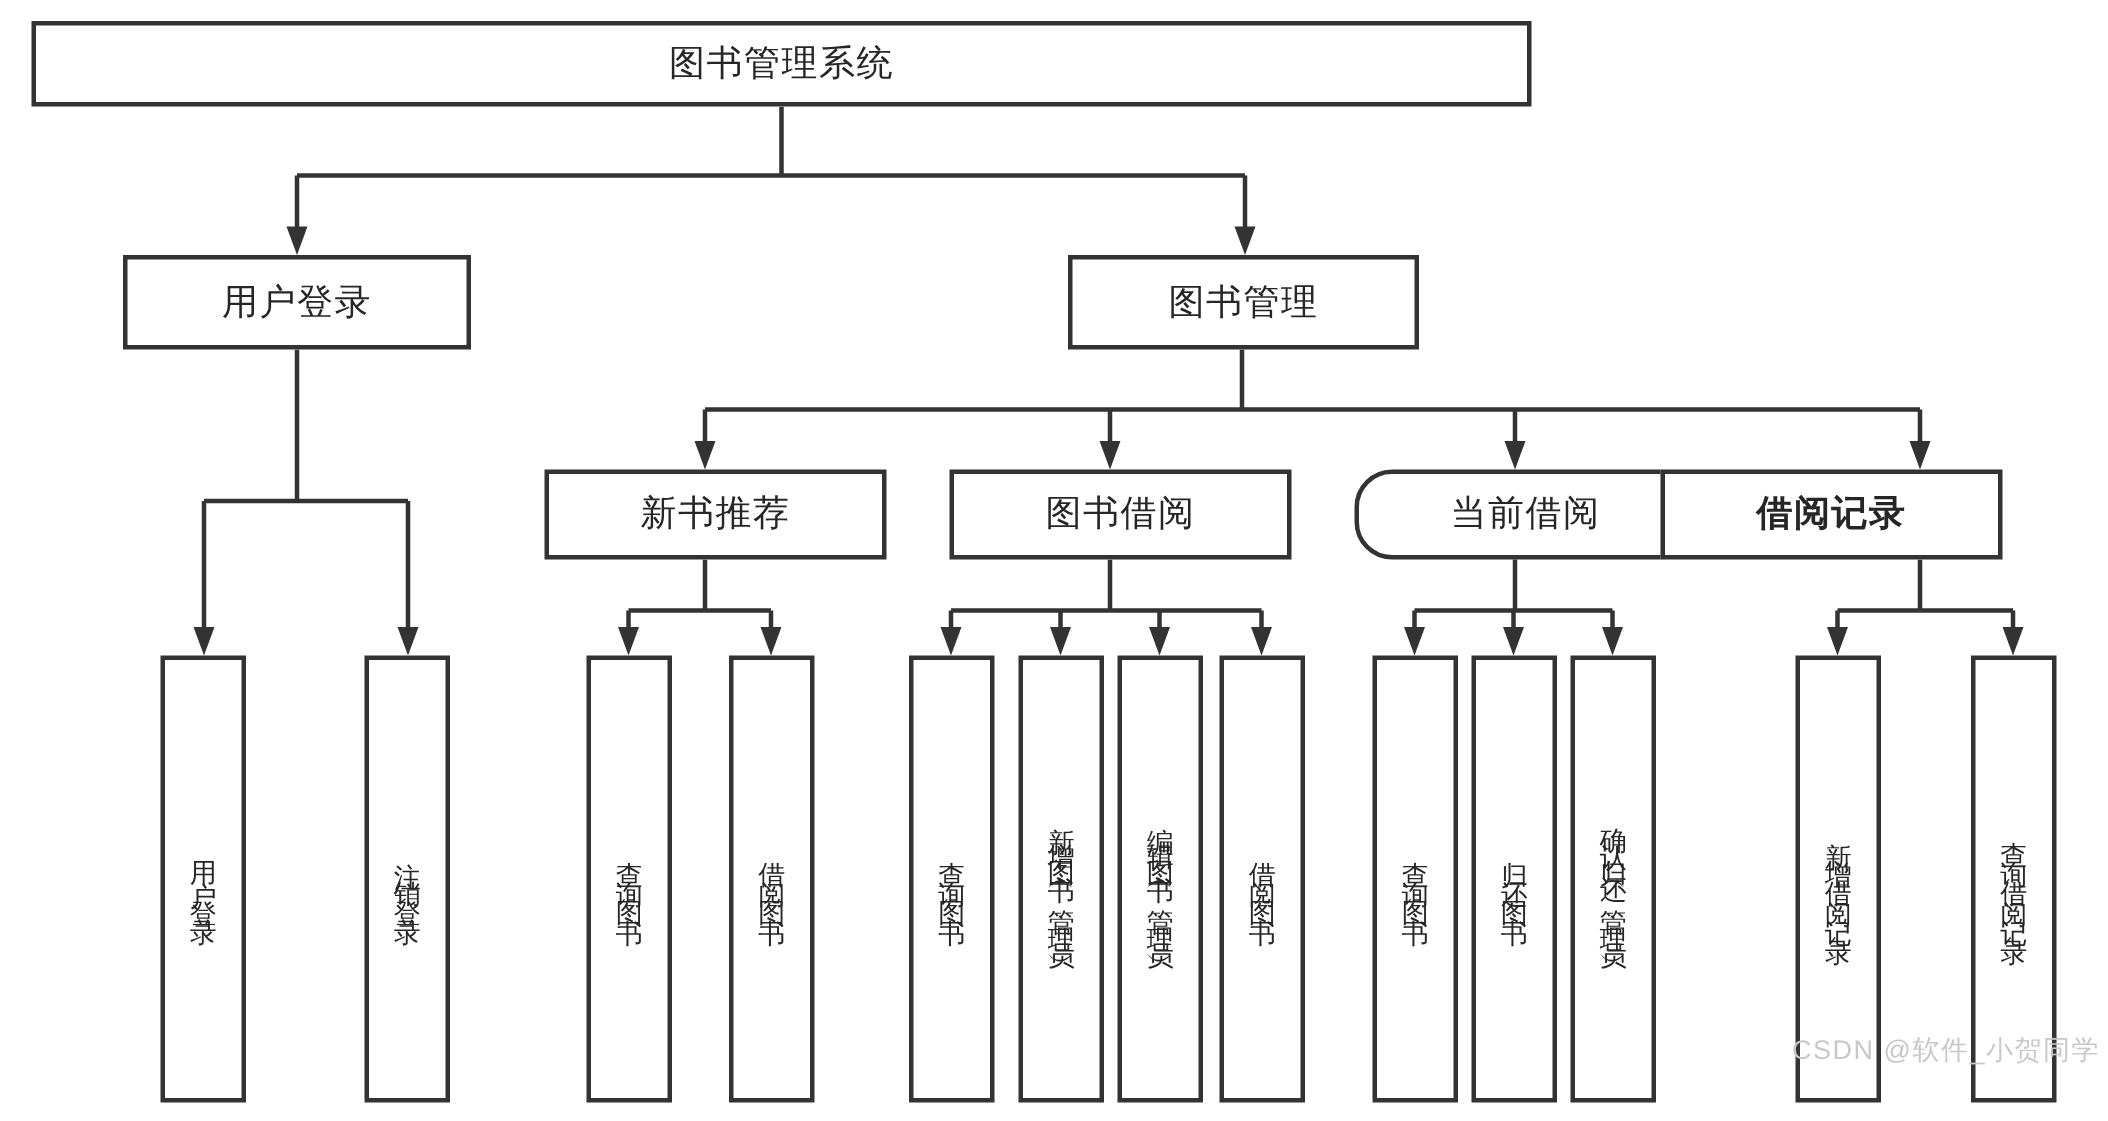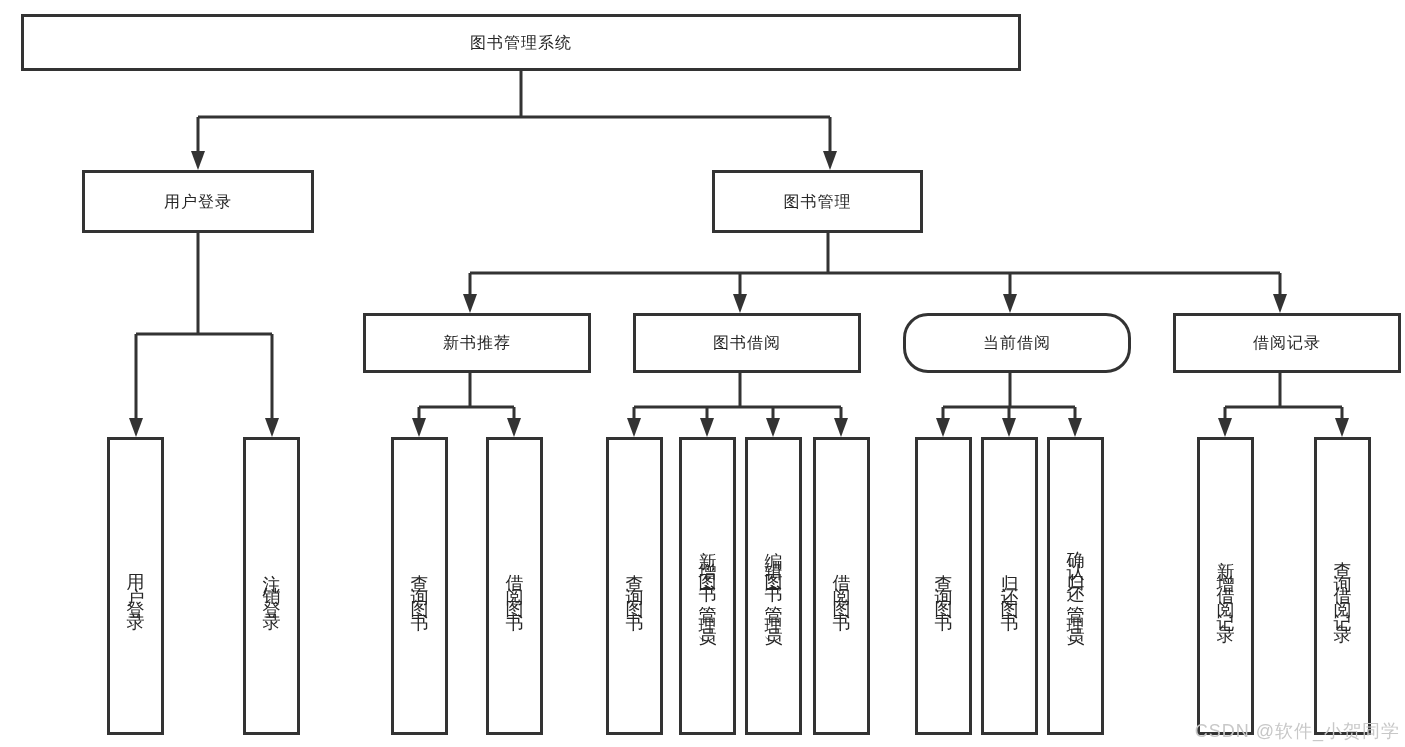--- a/index.html
+++ b/index.html
@@ -25,32 +25,32 @@
     position: absolute;
     box-sizing: border-box;
     border: 3px solid #333333;
     background: #ffffff;
     display: flex;
     align-items: center;
     justify-content: center;
     color: #262626;
   }
   .h-box {
-    font-size: 16px;
+    font-size: 24px;
     letter-spacing: 1px;
     line-height: 1;
   }
   .root-box   { left: 21px;  top: 14px;  width: 1000px; height: 57px; }
   .l2-login   { left: 82px;  top: 170px; width: 232px;  height: 63px; }
-  .l2-mgmt    { left: 712px; top: 170px; width: 211px;  height: 63px; }
+  .l2-mgmt    { left: 712px; top: 170px; width: 234px;  height: 63px; }
   .l3 { top: 313px; width: 228px; height: 60px; }
   .l3-a { left: 363px; }
   .l3-b { left: 633px; }
   .l3-c { left: 903px; border-radius: 25px; }
-  .l3-d { left: 1173px; }
+  .l3-d { left: 1107px; font-weight: bold; }
   .leaf {
     top: 437px;
     width: 57px;
     height: 298px;
     writing-mode: vertical-rl;
     font-size: 18px;
     letter-spacing: 13px;
     line-height: 1;
   }
   .lf-1  { left: 107px; }
@@ -62,21 +62,21 @@
   .lf-7  { left: 745px; letter-spacing: 11px; }
   .lf-8  { left: 813px; }
   .lf-9  { left: 915px; }
   .lf-10 { left: 981px; }
   .lf-11 { left: 1047px; letter-spacing: 11px; }
   .lf-12 { left: 1197px; }
   .lf-13 { left: 1314px; }
   .watermark {
     position: absolute;
     right: 5px;
-    top: 719px;
+    top: 688px;
     font-size: 18px;
     color: #c8c8c8;
     letter-spacing: 1px;
     white-space: nowrap;
   }
 </style>
 </head>
 <body>
 
 <div class="stage">

